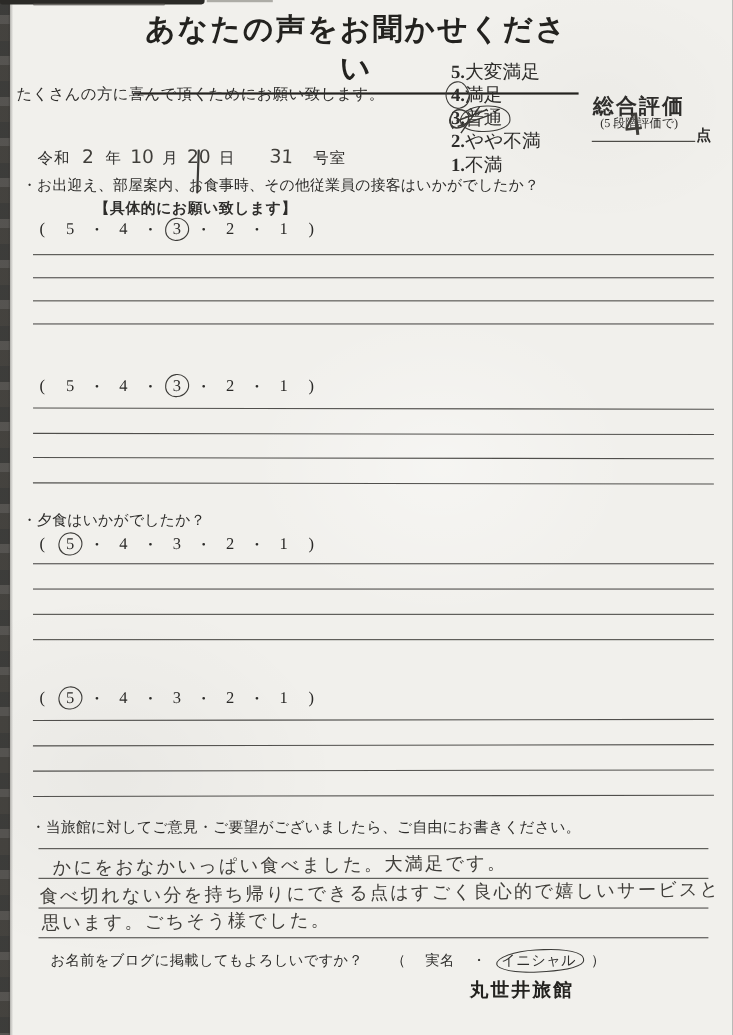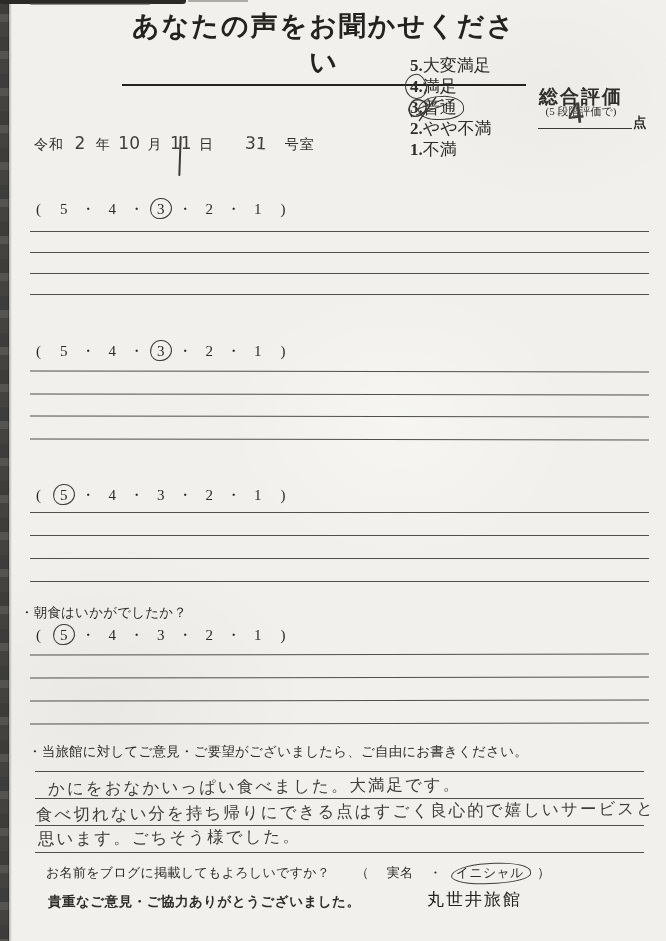--- a/index.html
+++ b/index.html
@@ -67,37 +67,38 @@
   .g2{transform:rotate(.1deg);} .g4{transform:rotate(-.1deg);}
   .g5{left:35px;right:22px;}
 
   .hw-comment{font-size:16.5px;letter-spacing:2px;white-space:nowrap;transform:rotate(-.6deg);}
 
   .blog-row{font-size:13px;white-space:nowrap;letter-spacing:.3px;margin-left:36px;}
   .blog-row .sp1{margin-left:22px;} .blog-row .sp2{margin-left:14px;}
   .blog-row .sp3{margin-left:12px;} .blog-row .sp4{margin-left:10px;} .blog-row .sp5{margin-left:10px;}
 
   .thanks{font-size:13.5px;font-weight:bold;letter-spacing:.5px;}
-  .inn-name{font-size:17px;font-weight:normal;letter-spacing:2px;font-family:"Liberation Sans","DejaVu Sans",sans-serif;color:#23221f;}
+  .inn-name{font-size:17px;font-weight:bold;letter-spacing:2px;font-family:"Liberation Sans","DejaVu Sans",sans-serif;color:#23221f;}
   .scribble{pointer-events:none;}
 </style>
 </head>
 <body>
 
 <div class="paper">
 
   <div class="abs left-band"></div>
   <div class="abs left-band-fade"></div>
   <div class="abs top-smudge1"></div>
   <div class="abs top-smudge2"></div>
   <div class="abs top-smudge3"></div>
 
   <div class="abs title" style="left:122px;top:8px;width:404px;">あなたの声をお聞かせください</div>
 
   <div class="abs intro" style="left:15px;top:76px;">
+    <div>たくさんの方に喜んで頂くためにお願い致します。</div>
   </div>
 
   <div class="abs legend" style="left:410px;top:55px;">
     <div class="lrow">
       <span class="lnum">5.</span><span>大変満足</span>
     </div>
     <div class="lrow">
       <span class="lnum hand-circle">4.</span><span>満足</span>
     </div>
     <div class="lrow">
@@ -121,27 +122,29 @@
   <span class="abs hw overall-value" style="left:567px;top:100px;">4</span>
   <div class="abs overall-line" style="left:538px;top:128px;"></div>
   <span class="abs overall-unit" style="left:633px;top:114px;">点</span>
 
   <div class="abs visit-line" style="left:34px;top:133px;">
     <span>令和</span>
     <span class="hw gap-m">2</span>
     <span>年</span>
     <span class="hw gap-s">10</span>
     <span>月</span>
-    <span class="hw gap-s">11</span>
+    <span class="hw gap-s">20</span>
     <span>日</span>
     <span class="hw room-val">31</span>
     <span>号室</span>
   </div>
   <div class="abs pen-stroke" style="left:179px;top:136px;"></div>
 
+  <div class="abs q-label" style="left:20px;top:160px;">・お出迎え、部屋案内、お食事時、その他従業員の接客はいかがでしたか？</div>
+  <div class="abs q-note" style="left:86px;top:181px;">【具体的にお願い致します】</div>
   <div class="abs rating-row" style="left:30px;top:200px;">
     <span class="paren">(</span>
     <span class="rnum">5</span>
     <span class="rdot">・</span>
     <span class="rnum">4</span>
     <span class="rdot">・</span>
     <span class="rnum hand-circle">3</span>
     <span class="rdot">・</span>
     <span class="rnum">2</span>
     <span class="rdot">・</span>
@@ -168,41 +171,41 @@
     <span class="rnum">1</span>
     <span class="paren">)</span>
   </div>
   <div class="lgroup g2" style="top:371px;">
     <div class="rline"></div>
     <div class="rline"></div>
     <div class="rline"></div>
     <div class="rline"></div>
   </div>
 
+  <div class="abs q-label" style="left:20px;top:464px;">・夕食はいかがでしたか？</div>
   <div class="abs rating-row" style="left:30px;top:486px;">
     <span class="paren">(</span>
     <span class="rnum hand-circle">5</span>
     <span class="rdot">・</span>
     <span class="rnum">4</span>
     <span class="rdot">・</span>
     <span class="rnum">3</span>
     <span class="rdot">・</span>
     <span class="rnum">2</span>
     <span class="rdot">・</span>
     <span class="rnum">1</span>
     <span class="paren">)</span>
   </div>
   <div class="lgroup g3" style="top:512px;">
     <div class="rline"></div>
     <div class="rline"></div>
     <div class="rline"></div>
     <div class="rline"></div>
   </div>
 
-  <div class="abs q-label" style="left:20px;top:604px;">・朝食はいかがでしたか？</div>
   <div class="abs rating-row" style="left:30px;top:626px;">
     <span class="paren">(</span>
     <span class="rnum hand-circle">5</span>
     <span class="rdot">・</span>
     <span class="rnum">4</span>
     <span class="rdot">・</span>
     <span class="rnum">3</span>
     <span class="rdot">・</span>
     <span class="rnum">2</span>
     <span class="rdot">・</span>
@@ -229,16 +232,15 @@
 
   <div class="abs blog-row" style="left:10px;top:864px;">
     <span>お名前をブログに掲載してもよろしいですか？</span>
     <span class="sp1">（</span>
     <span class="sp2">実名</span>
     <span class="sp3">・</span>
     <span class="sp4 hand-ellipse">イニシャル</span>
     <span class="sp5">）</span>
   </div>
 
-  <div class="abs thanks" style="left:48px;top:893px;">貴重なご意見・ご協力ありがとうございました。</div>
   <div class="abs inn-name" style="left:427px;top:888px;">丸世井旅館</div>
 
 </div>
 
 </body></html>

